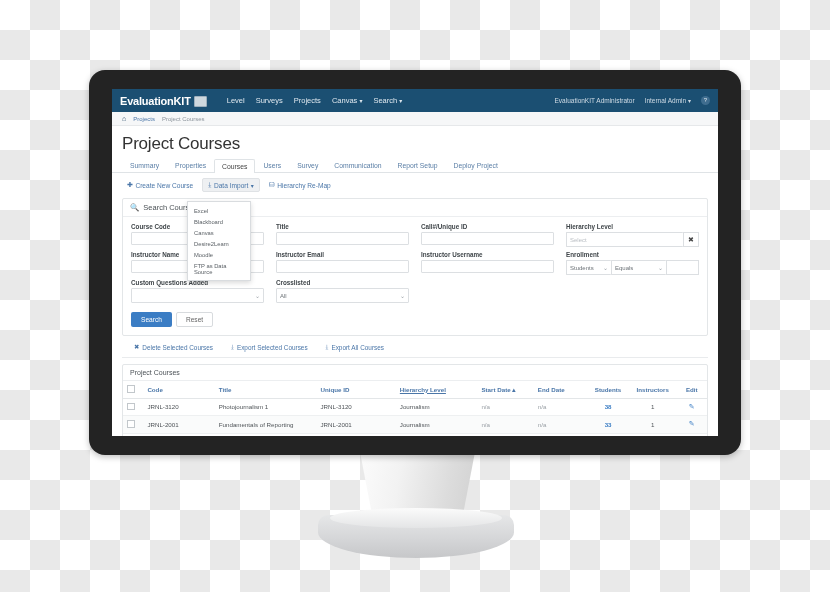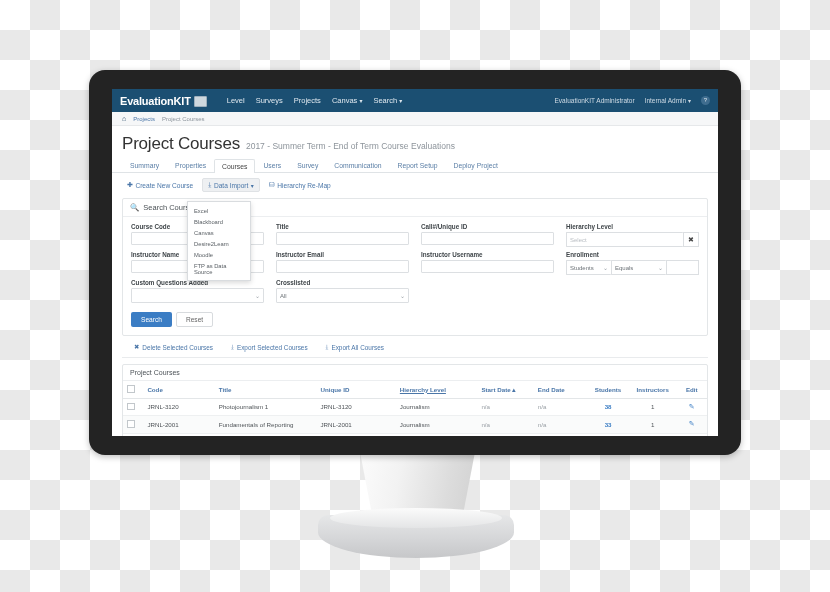--- a/index.html
+++ b/index.html
@@ -171,21 +171,20 @@
   </div>
 
   <div class="breadcrumb">
     <span class="home">⌂</span>
     <span class="link">Projects</span>
     <span>Project Courses</span>
   </div>
 
   <div class="page-title-row">
     <div class="page-title">Project Courses</div>
-    <div class="page-sub">2017 - Summer Term - End of Term Course Evaluations</div>
   </div>
 
   <div class="tabs">
     <div class="tab">Summary</div>
     <div class="tab">Properties</div>
     <div class="tab active">Courses</div>
     <div class="tab">Users</div>
     <div class="tab">Survey</div>
     <div class="tab">Communication</div>
     <div class="tab">Report Setup</div>

